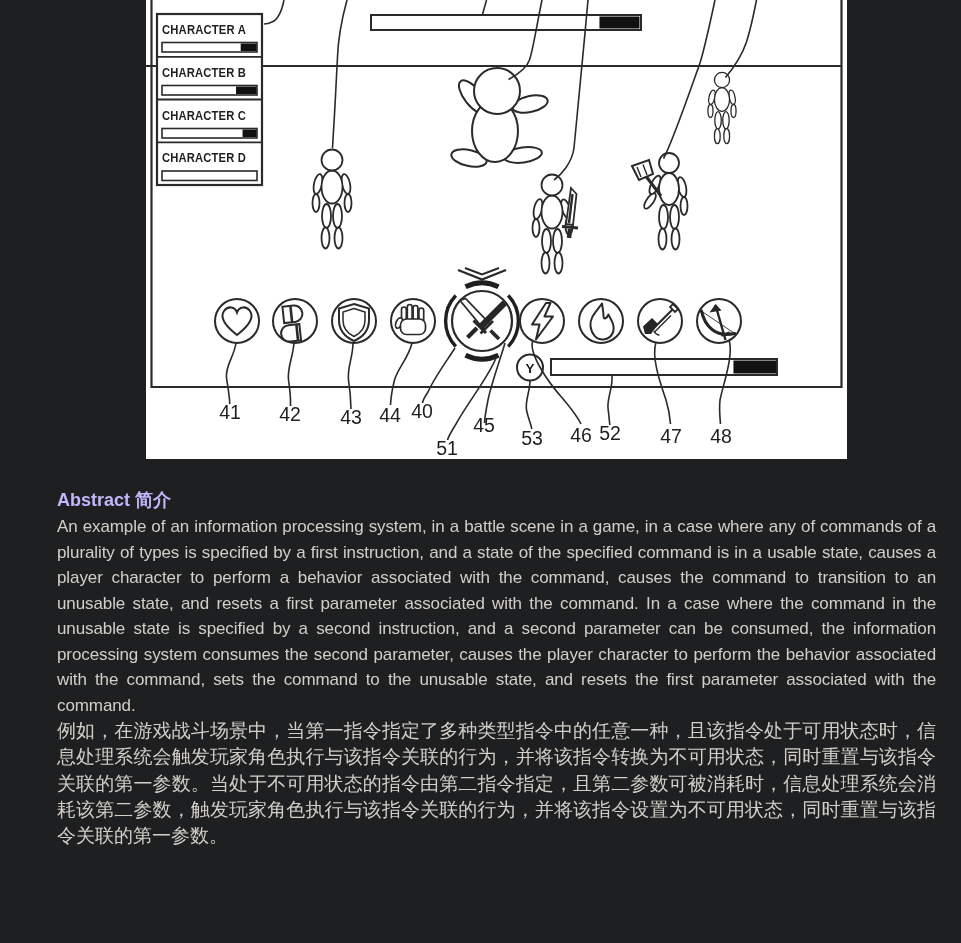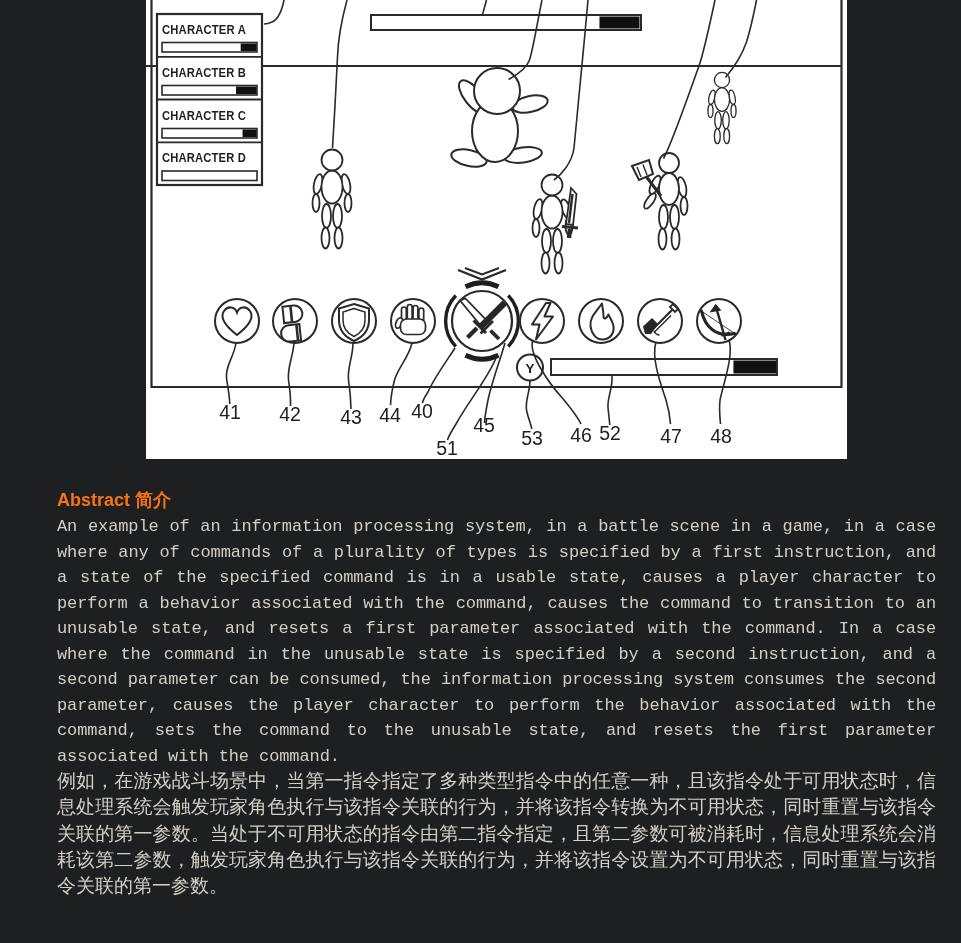--- a/index.html
+++ b/index.html
@@ -16,26 +16,26 @@
   .figure-panel svg{display:block;}
   svg text{font-family:"Liberation Sans",sans-serif;fill:#1f1f1f;}
   .char-label{font-size:13.5px;font-weight:700;letter-spacing:.2px;}
   .numeral{font-size:19.5px;text-anchor:middle;}
   .ybtn-label{font-size:13.5px;font-weight:700;text-anchor:middle;}
   .abstract{
     position:absolute;left:57px;top:489px;width:879px;
     color:#d3cfc8;
   }
   .abstract h2{
-    margin:0;font-size:18px;line-height:22px;font-weight:700;color:#f97316;
+    margin:0;font-size:18px;line-height:22px;font-weight:700;color:#c4b5fd;
   }
   .lang-tag{
     margin-top:13px;font-size:17px;font-weight:700;color:#edebe6;
   }
-  .abstract p{margin:0;text-align:justify;font-family:Liberation Mono, monospace;}
+  .abstract p{margin:0;text-align:justify;}
   .abstract p.en{
     margin-top:3px;font-size:17px;line-height:25.5px;letter-spacing:-0.1px;
   }
   .abstract p.zh{
     margin-top:0;font-size:19px;line-height:26.3px;
   }
 </style>
 </head>
 <body>
 

